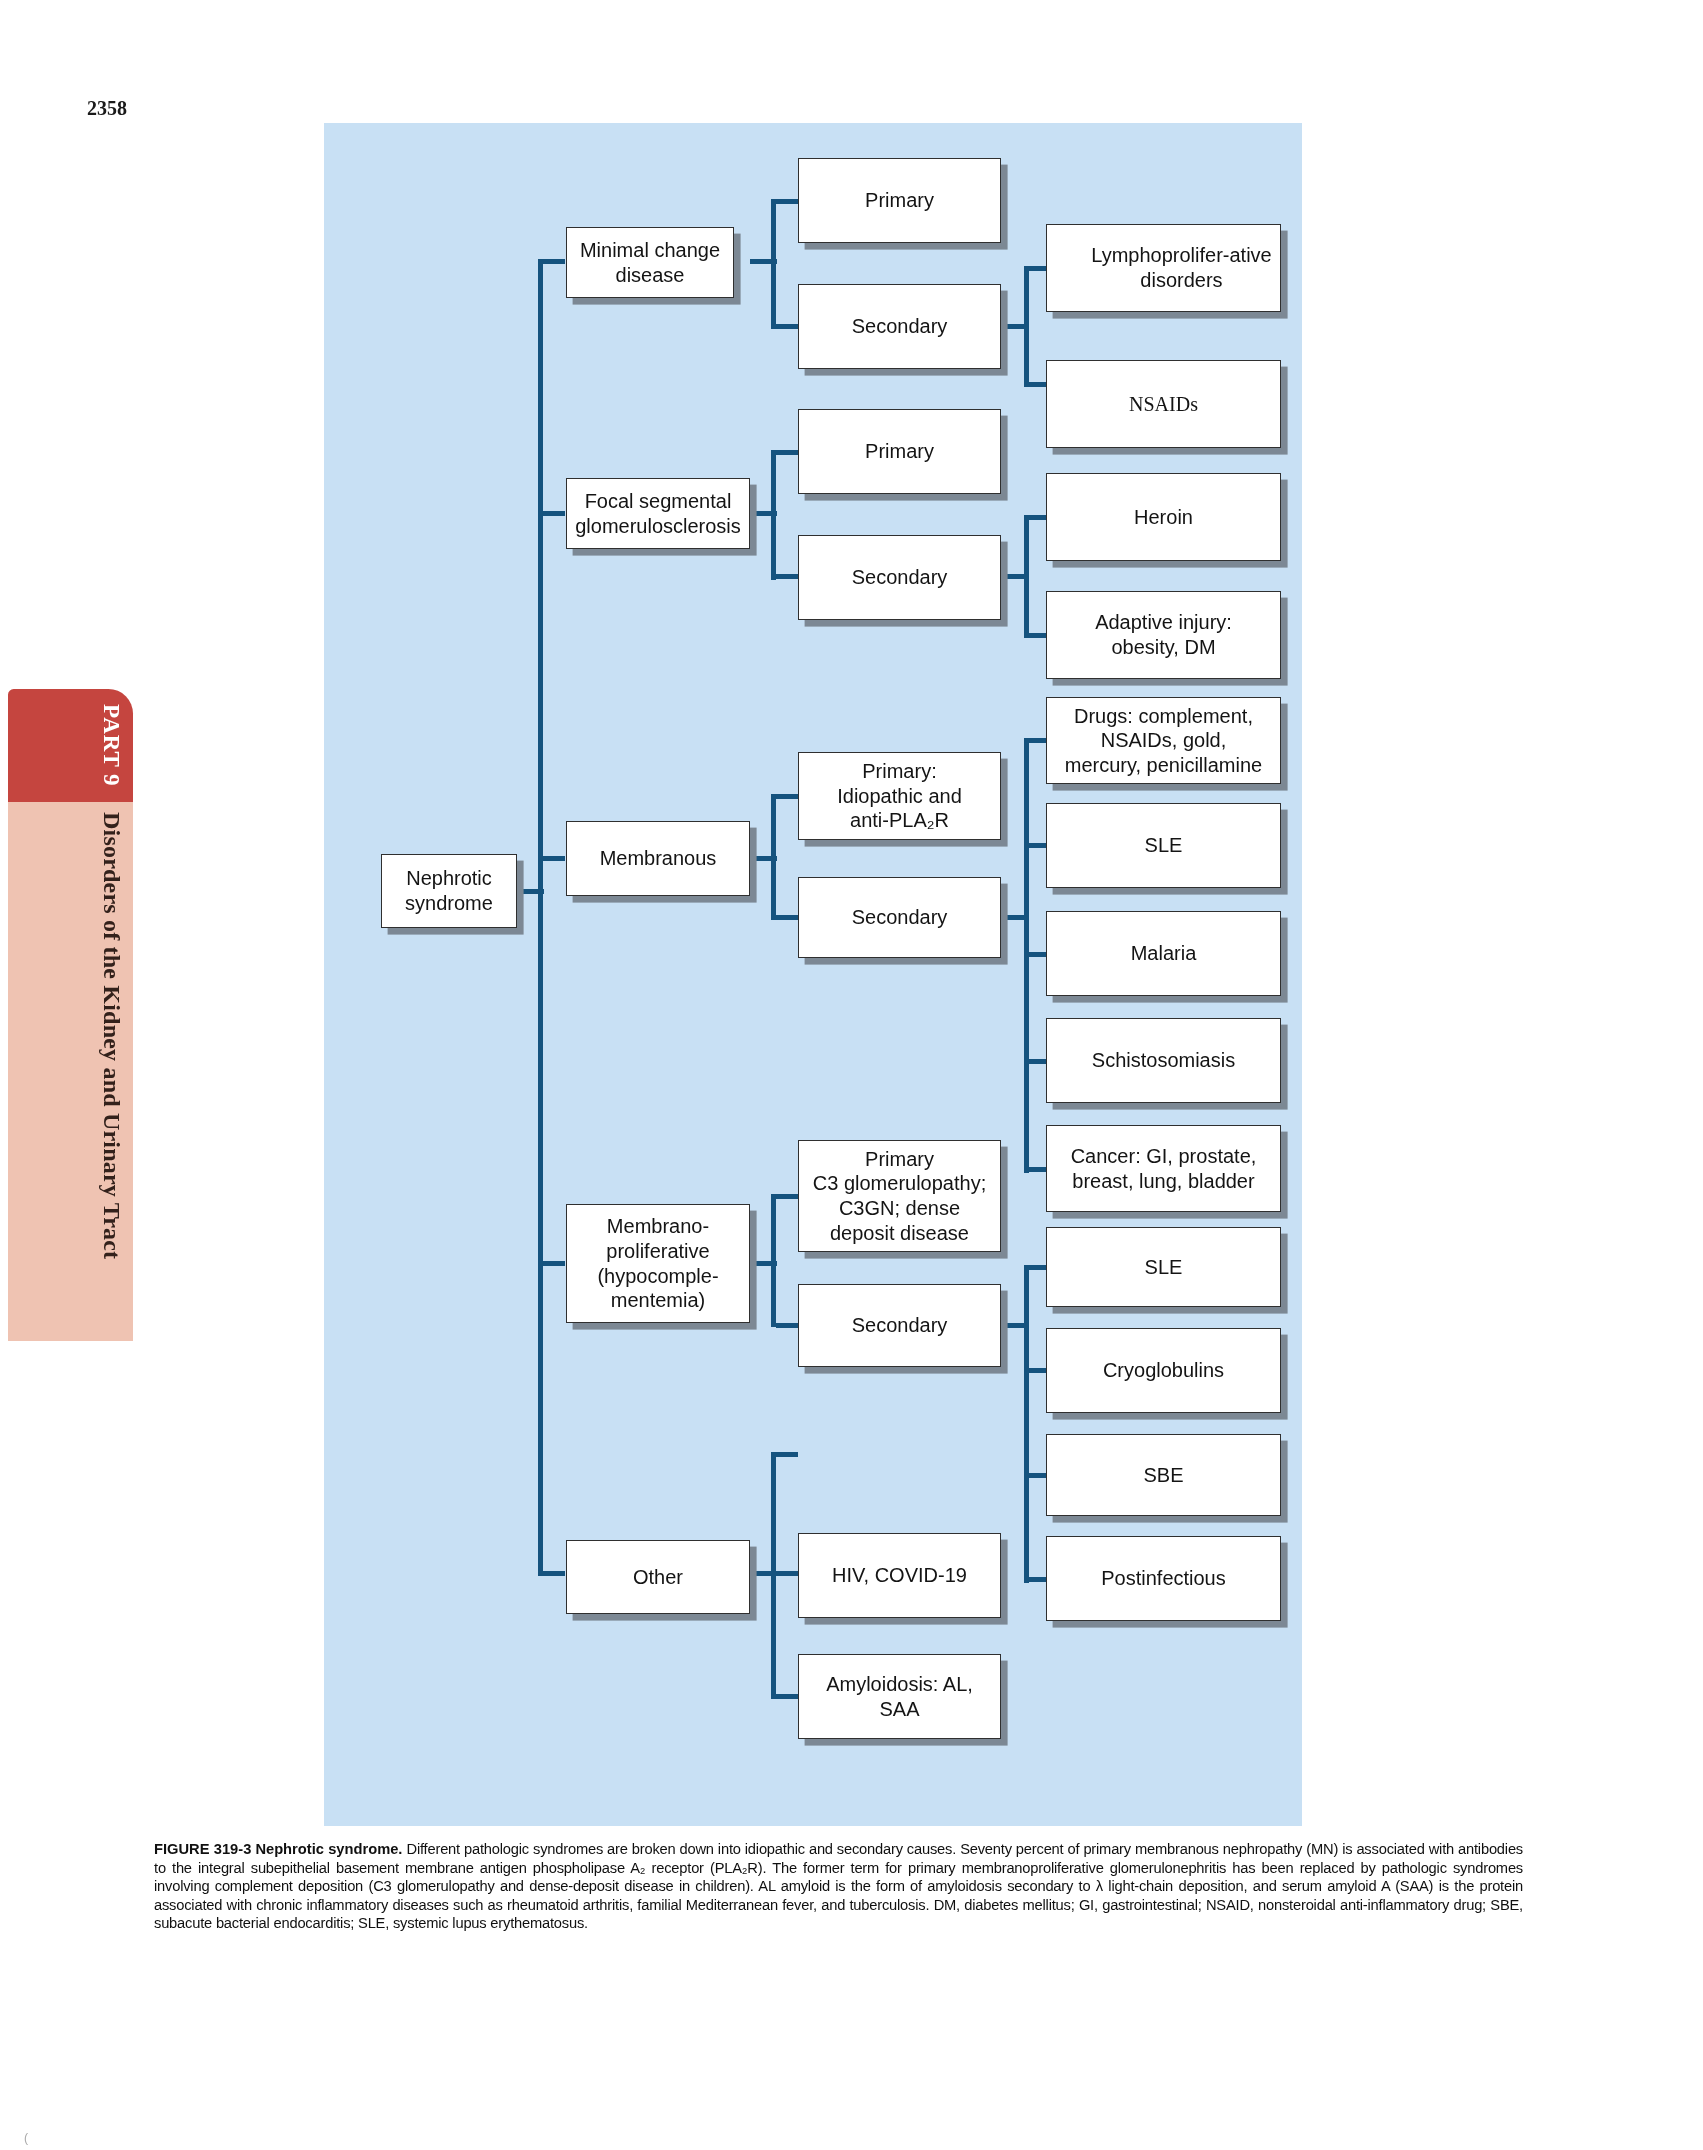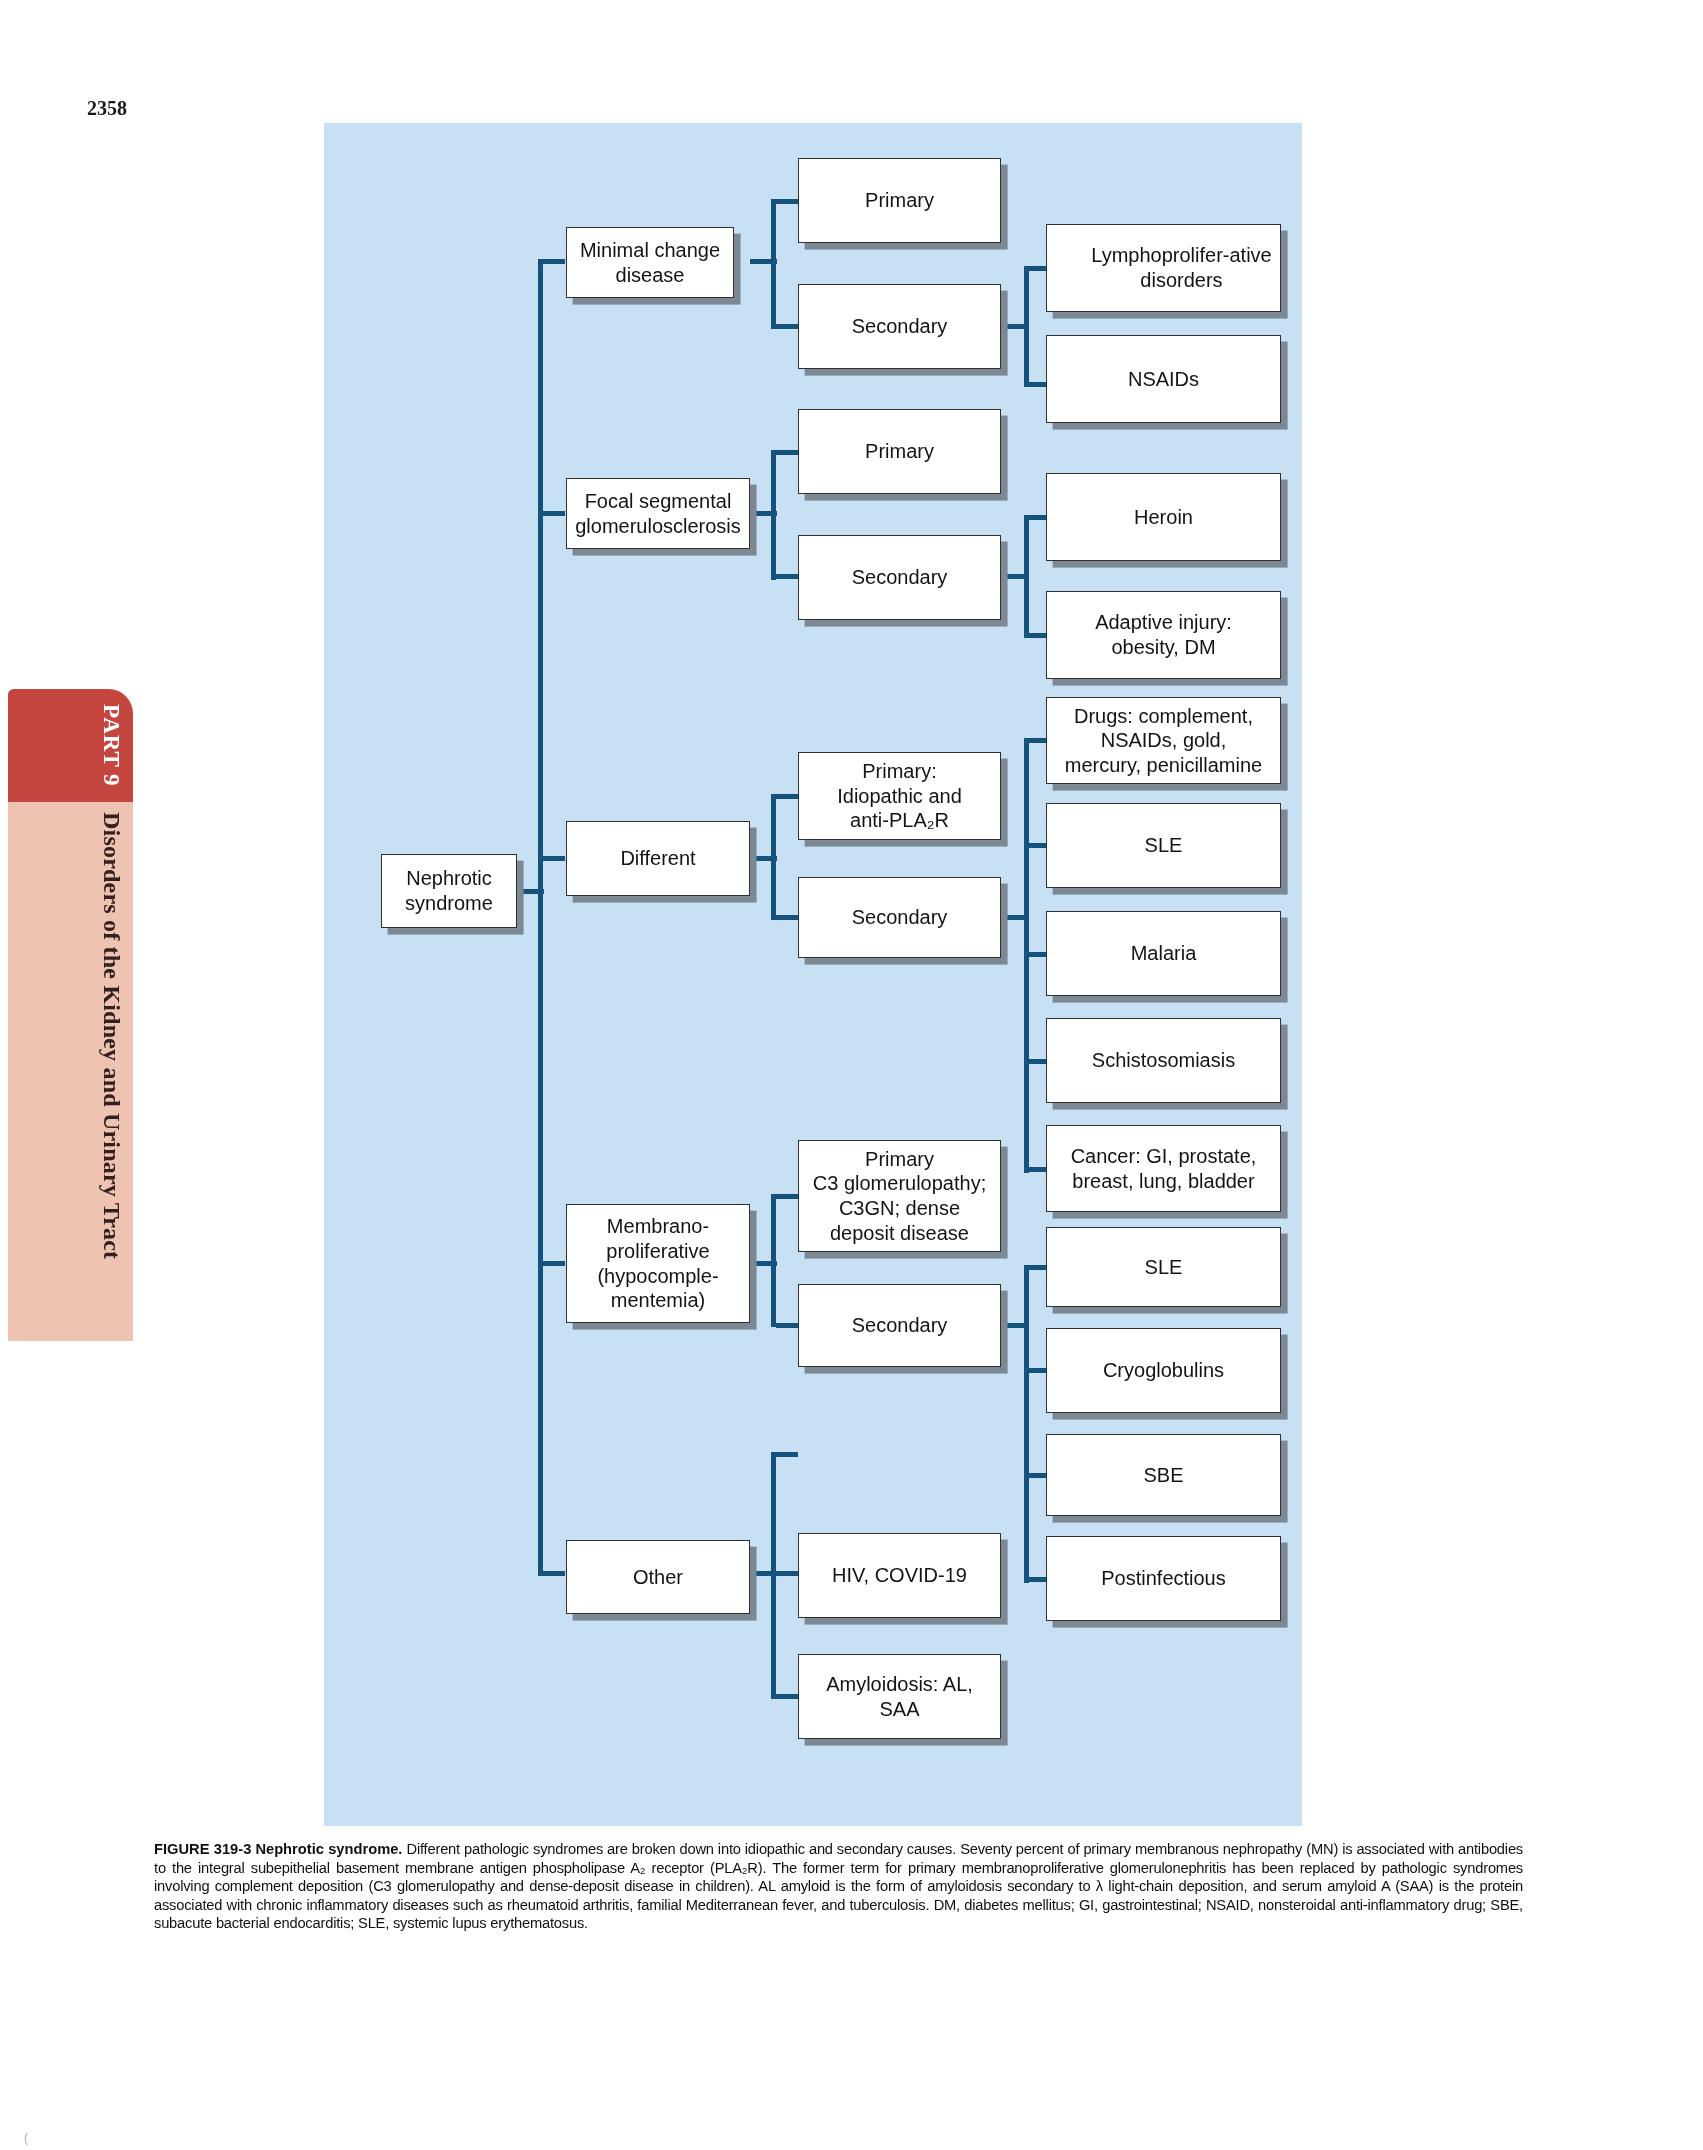--- a/index.html
+++ b/index.html
@@ -97,21 +97,21 @@
   <div class="hline" style="left:1027px;top:1473px;width:19px;height:4.7px;"></div>
   <div class="hline" style="left:1027px;top:1577px;width:19px;height:4.7px;"></div>
 
   <div class="node" style="left:381px;top:854px;width:136px;height:74px;">Nephrotic
 syndrome</div>
 
   <div class="node" style="left:566px;top:227px;width:168px;height:71px;">Minimal change
 disease</div>
   <div class="node" style="left:566px;top:478px;width:184px;height:71px;">Focal segmental
 glomerulosclerosis</div>
-  <div class="node" style="left:566px;top:821px;width:184px;height:75px;">Different</div>
+  <div class="node" style="left:566px;top:821px;width:184px;height:75px;">Membranous</div>
   <div class="node" style="left:566px;top:1204px;width:184px;height:119px;">Membrano-
 proliferative
 (hypocomple-
 mentemia)</div>
   <div class="node" style="left:566px;top:1540px;width:184px;height:74px;">Other</div>
 
   <div class="node" style="left:798px;top:158px;width:203px;height:85px;">Primary</div>
   <div class="node" style="left:798px;top:284px;width:203px;height:85px;">Secondary</div>
   <div class="node" style="left:798px;top:409px;width:203px;height:85px;">Primary</div>
   <div class="node" style="left:798px;top:535px;width:203px;height:85px;">Secondary</div>
@@ -123,21 +123,21 @@
 C3 glomerulopathy;
 C3GN; dense
 deposit disease</div>
   <div class="node" style="left:798px;top:1284px;width:203px;height:83px;">Secondary</div>
   <div class="node" style="left:798px;top:1533px;width:203px;height:85px;">HIV, COVID-19</div>
   <div class="node" style="left:798px;top:1654px;width:203px;height:85px;">Amyloidosis: AL,
 SAA</div>
 
   <div class="node" style="left:1046px;top:224px;width:235px;height:88px;padding-left:36px;">Lymphoprolifer-ative
 disorders</div>
-  <div class="node" style="left:1046px;top:335px;width:235px;height:88px;">NSAIDs</div>
+  <div class="node" style="left:1046px;top:360px;width:235px;height:88px;font-family:Liberation Serif, serif;">NSAIDs</div>
   <div class="node" style="left:1046px;top:473px;width:235px;height:88px;">Heroin</div>
   <div class="node" style="left:1046px;top:591px;width:235px;height:88px;">Adaptive injury:
 obesity, DM</div>
   <div class="node" style="left:1046px;top:697px;width:235px;height:87px;">Drugs: complement,
 NSAIDs, gold,
 mercury, penicillamine</div>
   <div class="node" style="left:1046px;top:803px;width:235px;height:85px;">SLE</div>
   <div class="node" style="left:1046px;top:911px;width:235px;height:85px;">Malaria</div>
   <div class="node" style="left:1046px;top:1018px;width:235px;height:85px;">Schistosomiasis</div>
   <div class="node" style="left:1046px;top:1125px;width:235px;height:87px;">Cancer: GI, prostate,

